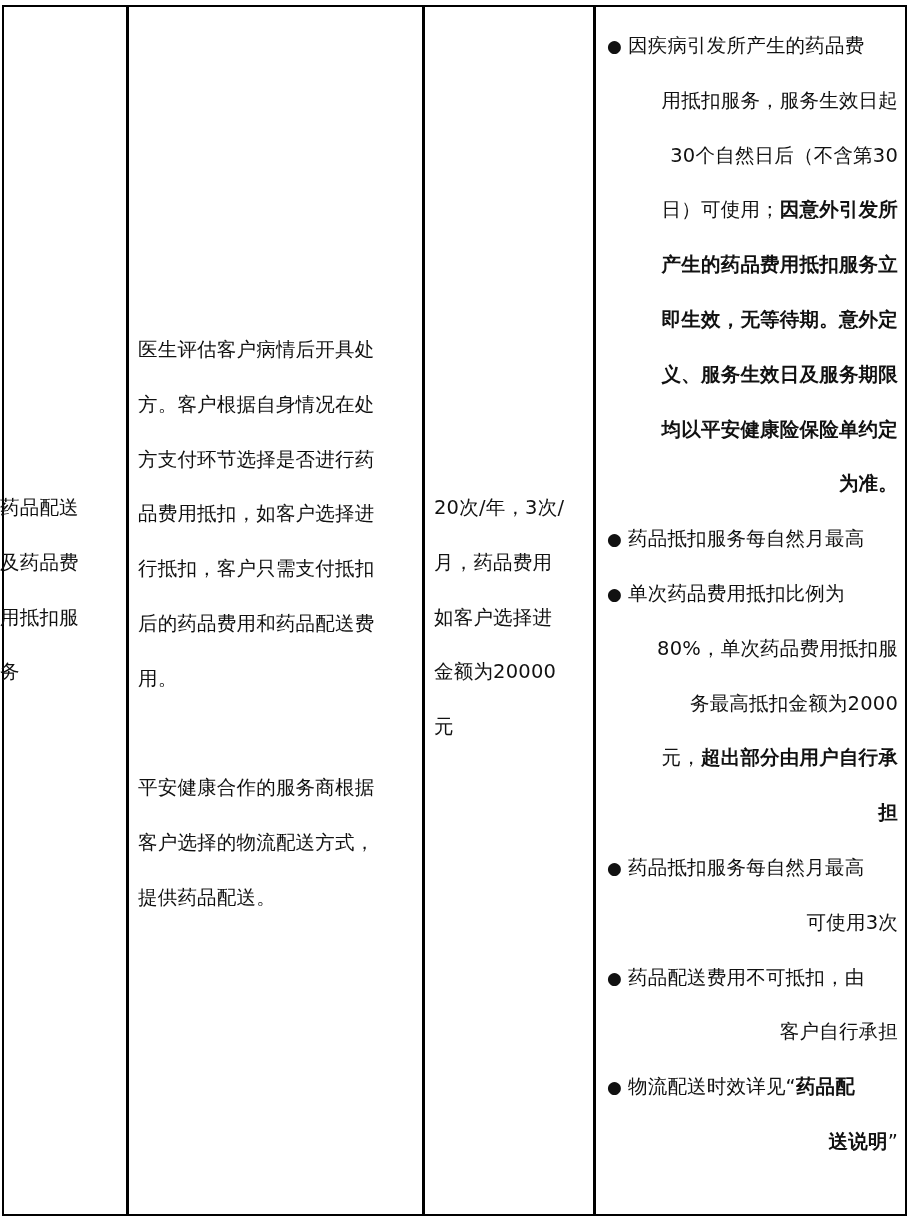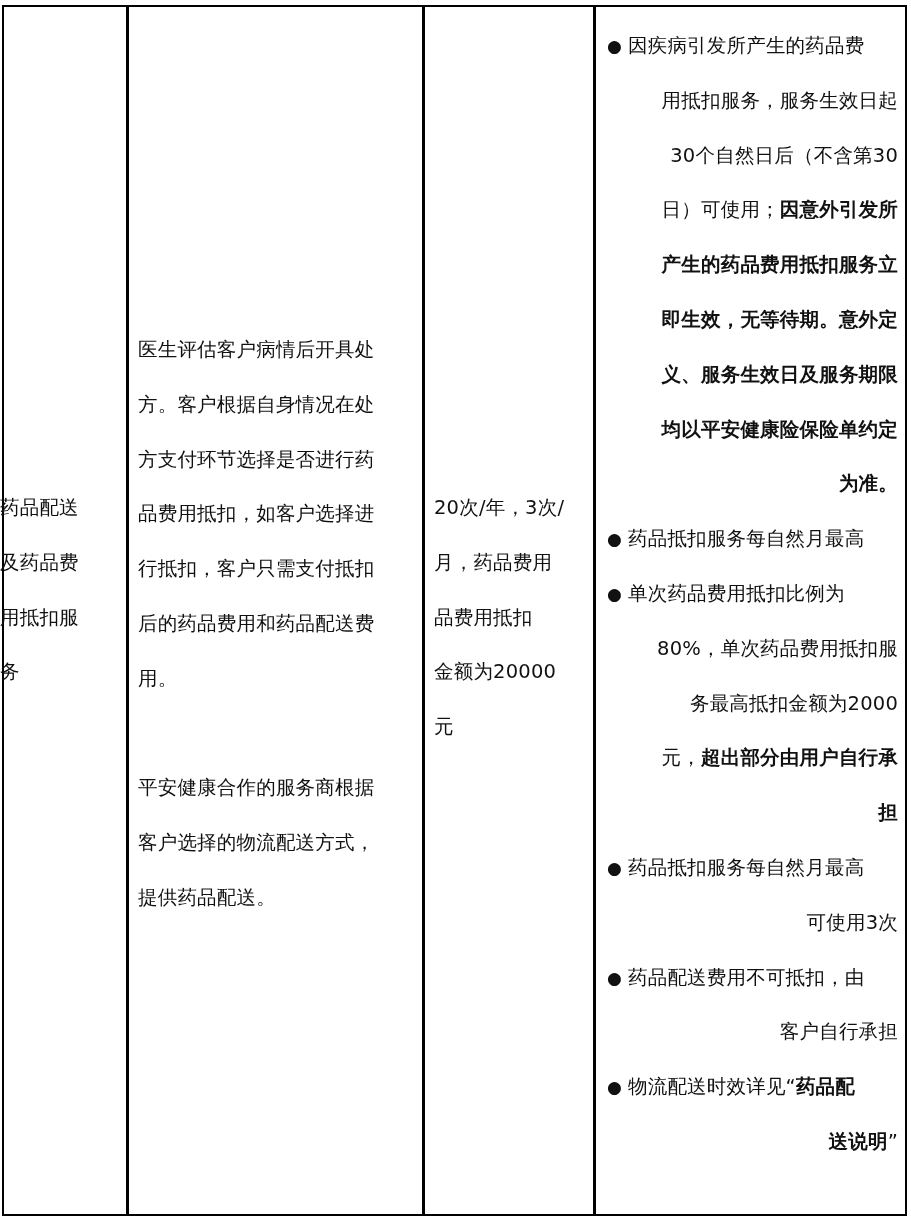--- a/index.html
+++ b/index.html
@@ -45,21 +45,21 @@
   <span class="line">用。</span>
   <span class="gap"></span>
   <span class="line">平安健康合作的服务商根据</span>
   <span class="line">客户选择的物流配送方式，</span>
   <span class="line">提供药品配送。</span>
 </div>
 
 <div class="cell col3">
   <span class="line">20次/年，3次/</span>
   <span class="line">月，药品费用</span>
-  <span class="line">品费用抵扣</span>
+  <span class="line">如客户选择进</span>
   <span class="line">金额为20000</span>
   <span class="line">元</span>
 </div>
 
 <div class="cell col4">
 
   <span class="line bullet-line">
     <span class="bullet">●</span>
     <span>因疾病引发所产生的药品费</span>
   </span>

